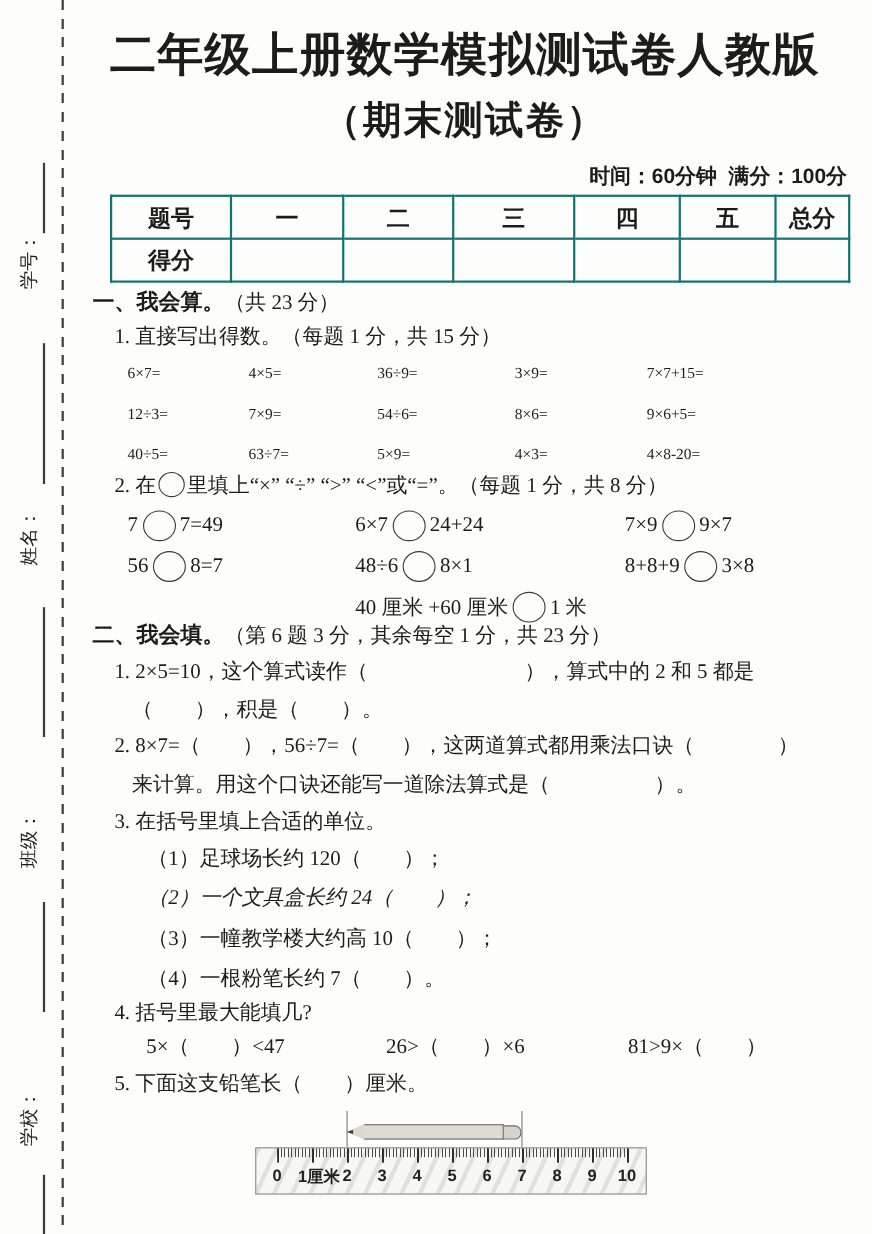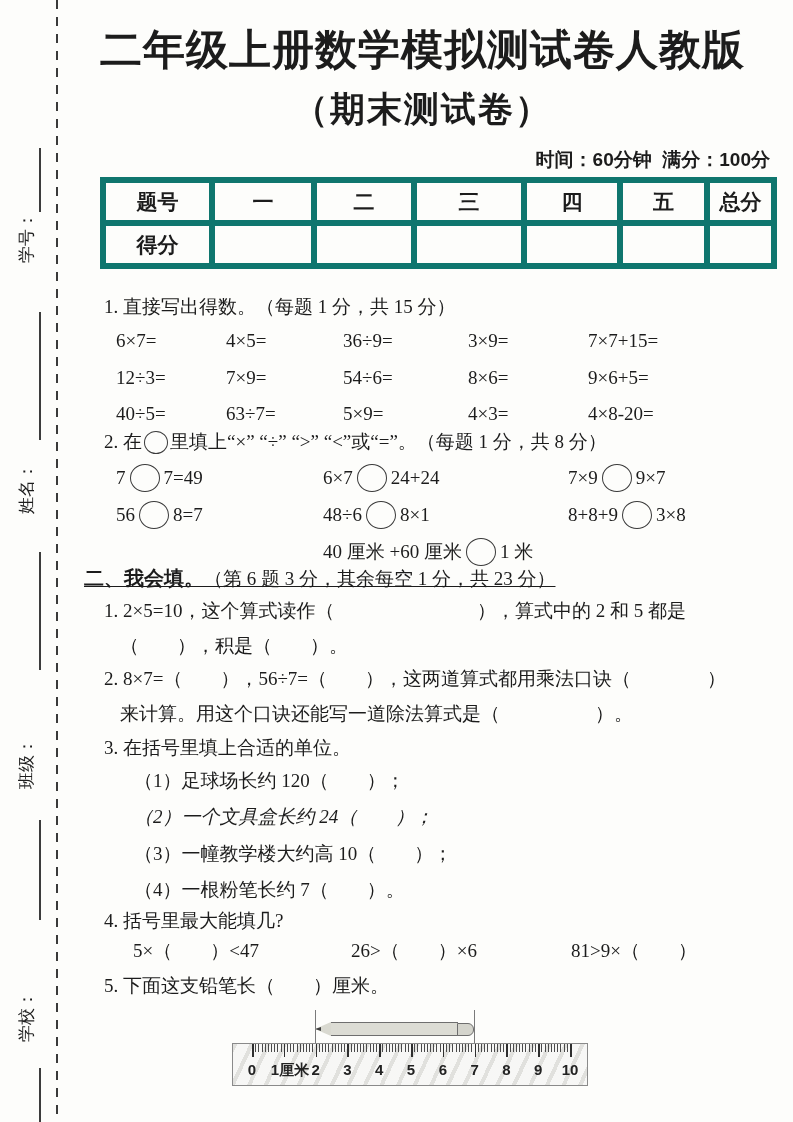--- a/index.html
+++ b/index.html
@@ -16,36 +16,36 @@
   
   .title{position:absolute;top:22px;left:60px;right:8px;text-align:center;font-size:42px;
          font-weight:bold;font-family:"Liberation Sans","DejaVu Sans",sans-serif;letter-spacing:1px;}
   .subtitle{position:absolute;top:86px;left:60px;right:8px;text-align:center;font-size:35px;
             font-weight:bold;font-family:Liberation Mono, monospace;letter-spacing:2px;}
   .meta{position:absolute;top:147px;right:23px;font-size:19px;font-weight:bold;white-space:pre;
         font-family:"Liberation Sans","DejaVu Sans",sans-serif;}
 
   
   table.score{position:absolute;left:100px;top:177px;width:671px;border-collapse:collapse;table-layout:fixed;}
-  table.score td{border:6px solid #0f766e;height:37px;text-align:center;vertical-align:middle;
+  table.score td{border:2px solid #0f766e;height:37px;text-align:center;vertical-align:middle;
                  font-size:21px;font-weight:bold;padding:0;
                  font-family:"Liberation Sans","DejaVu Sans",sans-serif;}
 
   
   .line{position:absolute;font-size:19px;white-space:pre;line-height:26px;}
-  .flex{display:flex;align-items:center;}
+  .flex{display:flex;align-items:flex-start;}
   .sec-title{font-size:20px;font-weight:bold;font-family:"Liberation Sans","DejaVu Sans",sans-serif;}
 
   .circ{display:inline-block;width:28px;height:26px;border:1.6px solid #3a3a3a;border-radius:50%;
         flex:0 0 auto;margin:0 4px;background:transparent;}
   .circ.small{width:22px;height:21px;margin:0 2px;}
 
   .q1-grid{position:absolute;left:116px;top:323px;display:grid;
            grid-template-columns:110px 117px 125px 120px auto;grid-auto-rows:36.5px;
-           font-size:19px;align-items:center;white-space:pre;}
+           font-size:14px;align-items:center;white-space:pre;}
   .q2-grid{position:absolute;left:116px;top:459px;display:grid;
            grid-template-columns:207px 245px auto;grid-auto-rows:37px;font-size:19px;}
   .q2-cell{display:flex;align-items:center;white-space:pre;}
   .q4-grid{position:absolute;left:116px;top:938px;display:grid;
            grid-template-columns:218px 220px auto;grid-auto-rows:34px;font-size:19px;white-space:pre;margin-left:17px;}
 
   
   .figure{position:absolute;left:232px;top:1010px;width:358px;height:78px;}
   .guide{position:absolute;top:0;height:33px;width:0;border-left:1.3px solid #7a7a7a;}
   .pencil{position:absolute;top:12px;height:14px;}
@@ -118,20 +118,21 @@
         <td></td>
         <td></td>
         <td></td>
         <td></td>
         <td></td>
         <td></td>
       </tr>
     </tbody>
   </table>
 
+  <div class="line" style="left:84px;top:262px;"><span class="sec-title">一、我会算。</span><span>（共 23 分）</span></div>
 
   <div class="line" style="left:104px;top:294px;">1. 直接写出得数。（每题 1 分，共 15 分）</div>
 
   <div class="q1-grid">
     <span>6×7=</span>
     <span>4×5=</span>
     <span>36÷9=</span>
     <span>3×9=</span>
     <span>7×7+15=</span>
     <span>12÷3=</span>
@@ -151,21 +152,21 @@
   <div class="q2-grid">
     <span class="q2-cell"><span>7</span><span class="circ"></span><span>7=49</span></span>
     <span class="q2-cell"><span>6×7</span><span class="circ"></span><span>24+24</span></span>
     <span class="q2-cell"><span>7×9</span><span class="circ"></span><span>9×7</span></span>
     <span class="q2-cell"><span>56</span><span class="circ"></span><span>8=7</span></span>
     <span class="q2-cell"><span>48÷6</span><span class="circ"></span><span>8×1</span></span>
     <span class="q2-cell"><span>8+8+9</span><span class="circ"></span><span>3×8</span></span>
     <span class="q2-cell" style="grid-column:2 / span 2;"><span>40 厘米 +60 厘米</span><span class="circ"></span><span>1 米</span></span>
   </div>
 
-  <div class="line" style="left:84px;top:565px;text-decoration:underline;"><span class="sec-title">二、我会填。</span><span>（第 6 题 3 分，其余每空 1 分，共 23 分）</span></div>
+  <div class="line" style="left:84px;top:565px;"><span class="sec-title">二、我会填。</span><span>（第 6 题 3 分，其余每空 1 分，共 23 分）</span></div>
 
   <div class="line" style="left:104px;top:598px;">1. 2×5=10，这个算式读作（                              ），算式中的 2 和 5 都是</div>
   <div class="line" style="left:120px;top:633px;">（        ），积是（        ）。</div>
   <div class="line" style="left:104px;top:666px;">2. 8×7=（        ），56÷7=（        ），这两道算式都用乘法口诀（                ）</div>
   <div class="line" style="left:120px;top:701px;">来计算。用这个口诀还能写一道除法算式是（                    ）。</div>
   <div class="line" style="left:104px;top:735px;">3. 在括号里填上合适的单位。</div>
   <div class="line" style="left:134px;top:768px;">（1）足球场长约 120（        ）；</div>
   <div class="line" style="left:134px;top:804px;font-style:italic;">（2）一个文具盒长约 24（        ）；</div>
   <div class="line" style="left:134px;top:841px;">（3）一幢教学楼大约高 10（        ）；</div>
   <div class="line" style="left:134px;top:877px;">（4）一根粉笔长约 7（        ）。</div>

